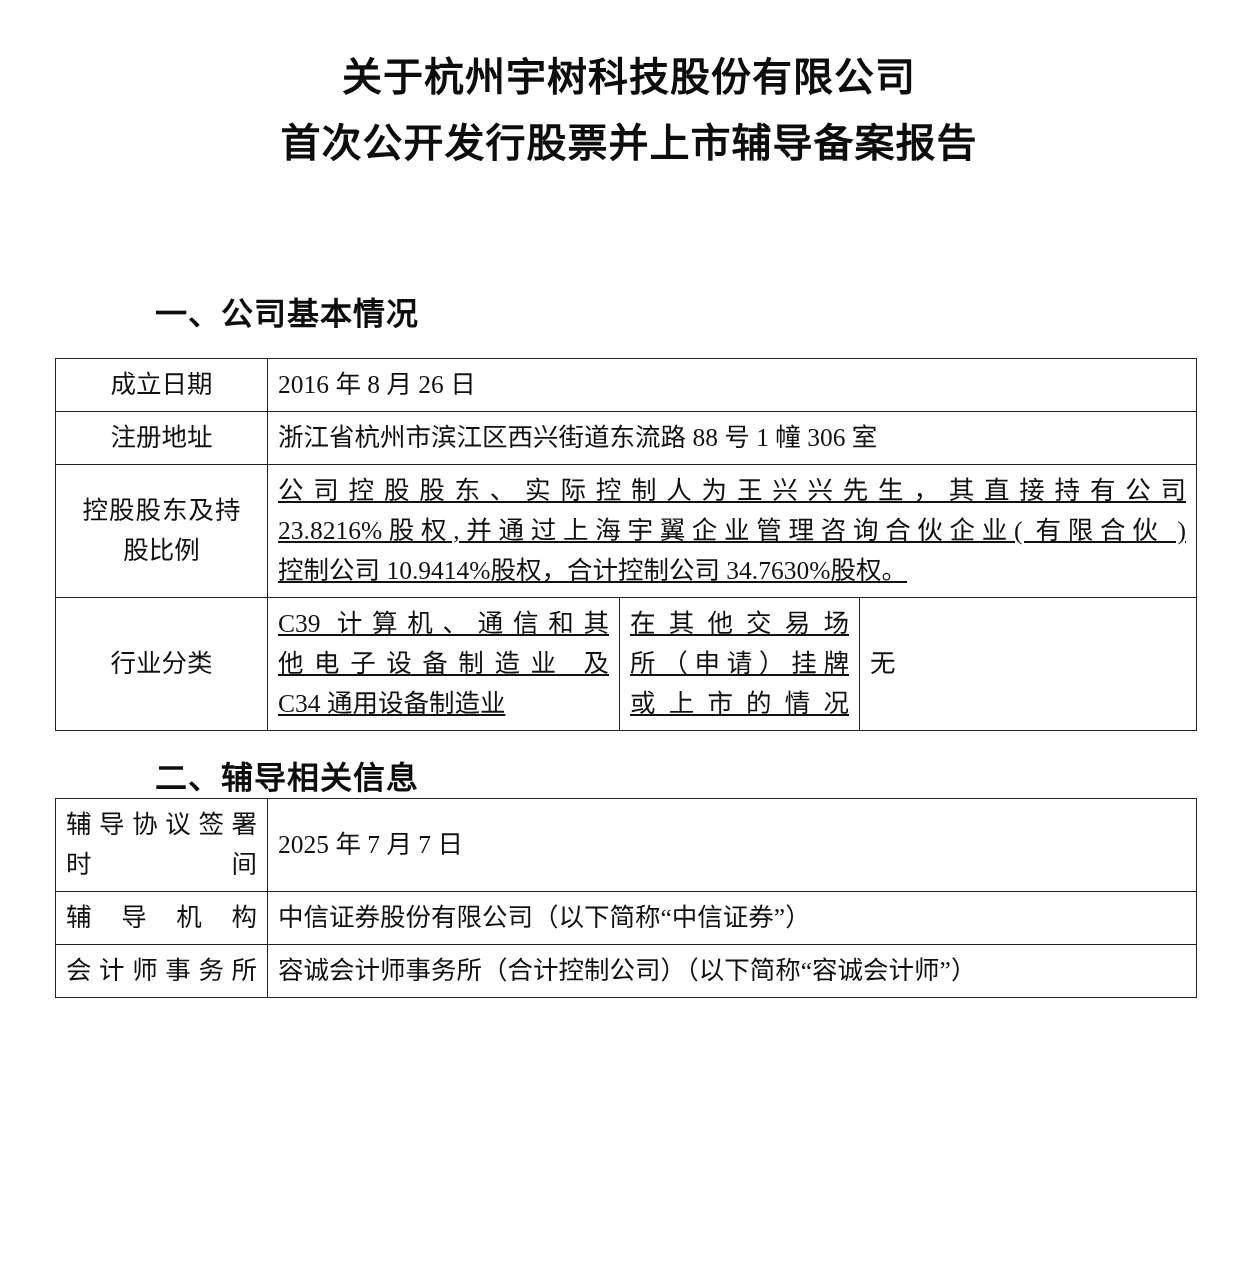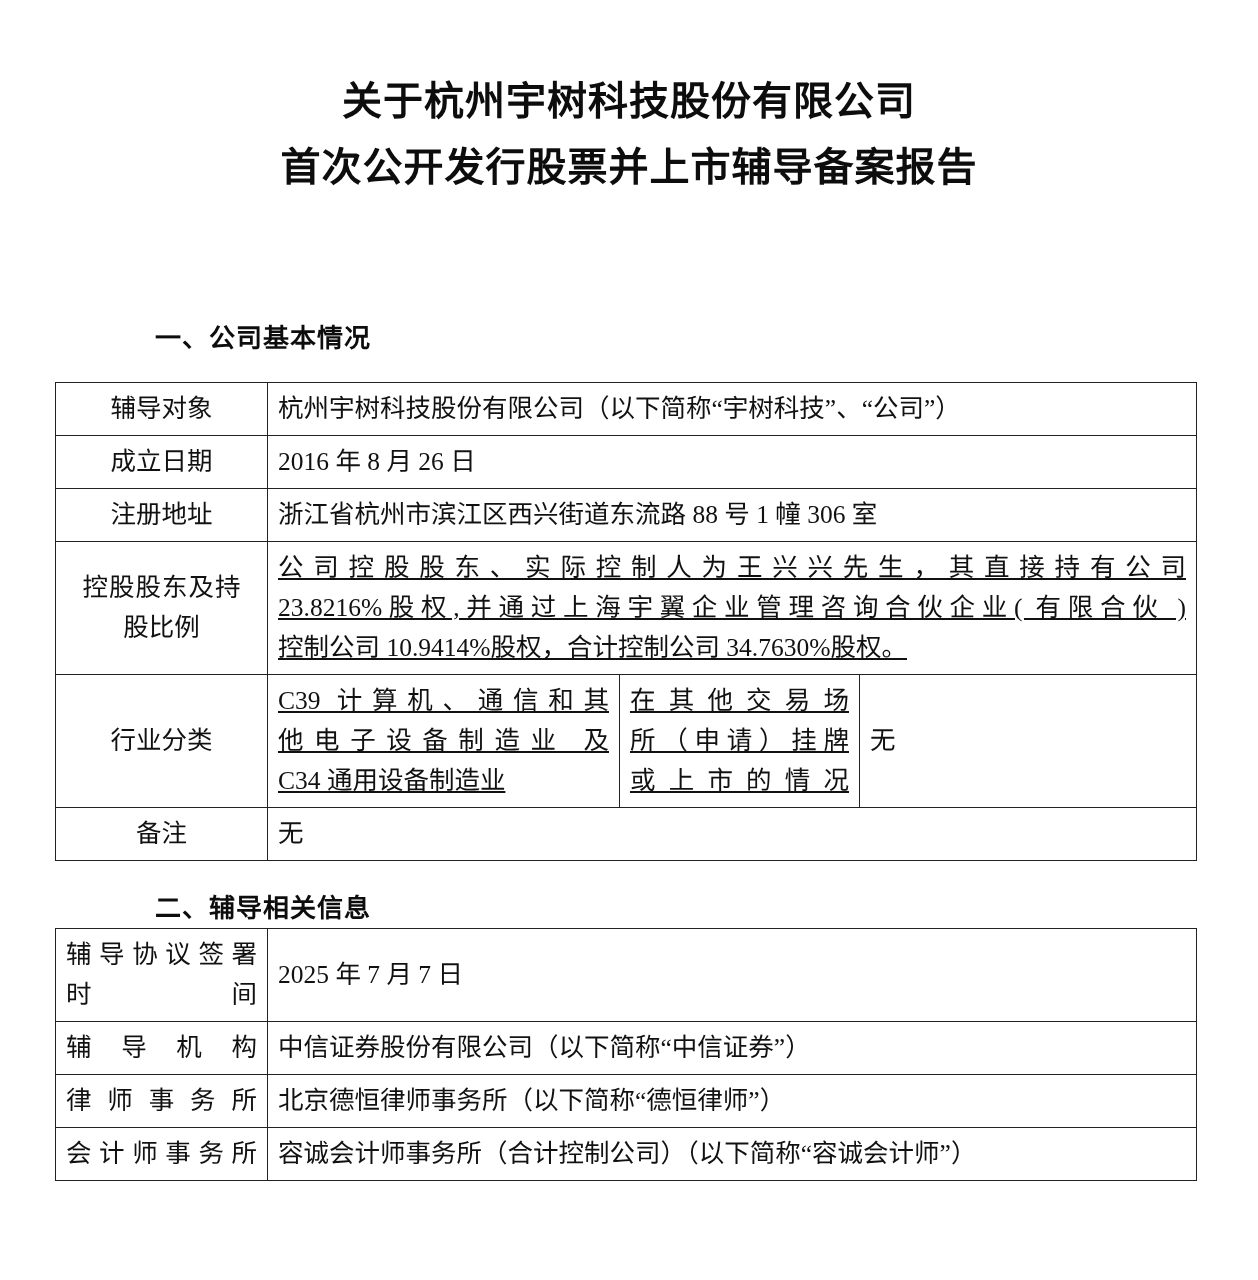--- a/index.html
+++ b/index.html
@@ -20,29 +20,28 @@
   
   .doc-title {
     text-align: center;
     font-family: "Liberation Sans", "DejaVu Sans", sans-serif;
     font-weight: bold;
     font-size: 40px;
     line-height: 66px;
     letter-spacing: 1px;
     color: #0d0d0d;
     padding-top: 44px;
-    margin-top: 24px;
   }
   .doc-title .tline { display: block; }
 
   
   .section-heading {
     font-family: "Liberation Sans", "DejaVu Sans", sans-serif;
     font-weight: bold;
-    font-size: 26px;
+    font-size: 32px;
     line-height: 40px;
     color: #0d0d0d;
     margin-left: 155px;
     letter-spacing: 1px;
   }
   #heading-one { margin-top: 118px; }
   #heading-two { margin-top: 27px; }
 
   
   .tbl-wrap { padding: 0 55px 0 55px; }
@@ -117,24 +116,20 @@
 
 <div class="tbl-wrap">
 <table class="doc-table" id="table-company">
   <colgroup>
     <col style="width:212px">
     <col style="width:352px">
     <col style="width:240px">
     <col style="width:337px">
   </colgroup>
   <tbody>
-    <tr class="h-48">
-      <td class="label">辅导对象</td>
-      <td class="value" colspan="3">杭州宇树科技股份有限公司（以下简称“宇树科技”、“公司”）</td>
-    </tr>
 
     <tr class="h-46">
       <td class="label">成立日期</td>
       <td class="value" colspan="3">2016 年 8 月 26 日</td>
     </tr>
 
 
     <tr class="h-46">
       <td class="label">注册地址</td>
       <td class="value" colspan="3">浙江省杭州市滨江区西兴街道东流路 88 号 1 幢 306 室</td>
@@ -160,24 +155,20 @@
         <span class="line">C34 通用设备制造业</span>
       </td>
       <td class="value-block">
         <span class="line-j">在其他交易场</span>
         <span class="line-j">所（申请）挂牌</span>
         <span class="line-j">或上市的情况</span>
       </td>
       <td class="value">无</td>
     </tr>
 
-    <tr class="h-46">
-      <td class="label">备注</td>
-      <td class="value" colspan="3">无</td>
-    </tr>
   </tbody>
 </table>
 </div>
 
 <div class="section-heading" id="heading-two">二、辅导相关信息</div>
 
 <div class="tbl-wrap">
 <table class="doc-table" id="table-guidance">
   <colgroup>
     <col style="width:212px">
@@ -190,24 +181,20 @@
         <span class="line-j">时间</span>
       </td>
       <td class="value">2025 年 7 月 7 日</td>
     </tr>
 
     <tr class="h-46">
       <td class="label-justify">辅导机构</td>
       <td class="value">中信证券股份有限公司（以下简称“中信证券”）</td>
     </tr>
 
-    <tr class="h-46">
-      <td class="label-justify">律师事务所</td>
-      <td class="value">北京德恒律师事务所（以下简称“德恒律师”）</td>
-    </tr>
 
     <tr class="h-46">
       <td class="label-justify">会计师事务所</td>
       <td class="value">容诚会计师事务所（合计控制公司）（以下简称“容诚会计师”）</td>
     </tr>
   </tbody>
 </table>
 </div>
 
 </body></html>

